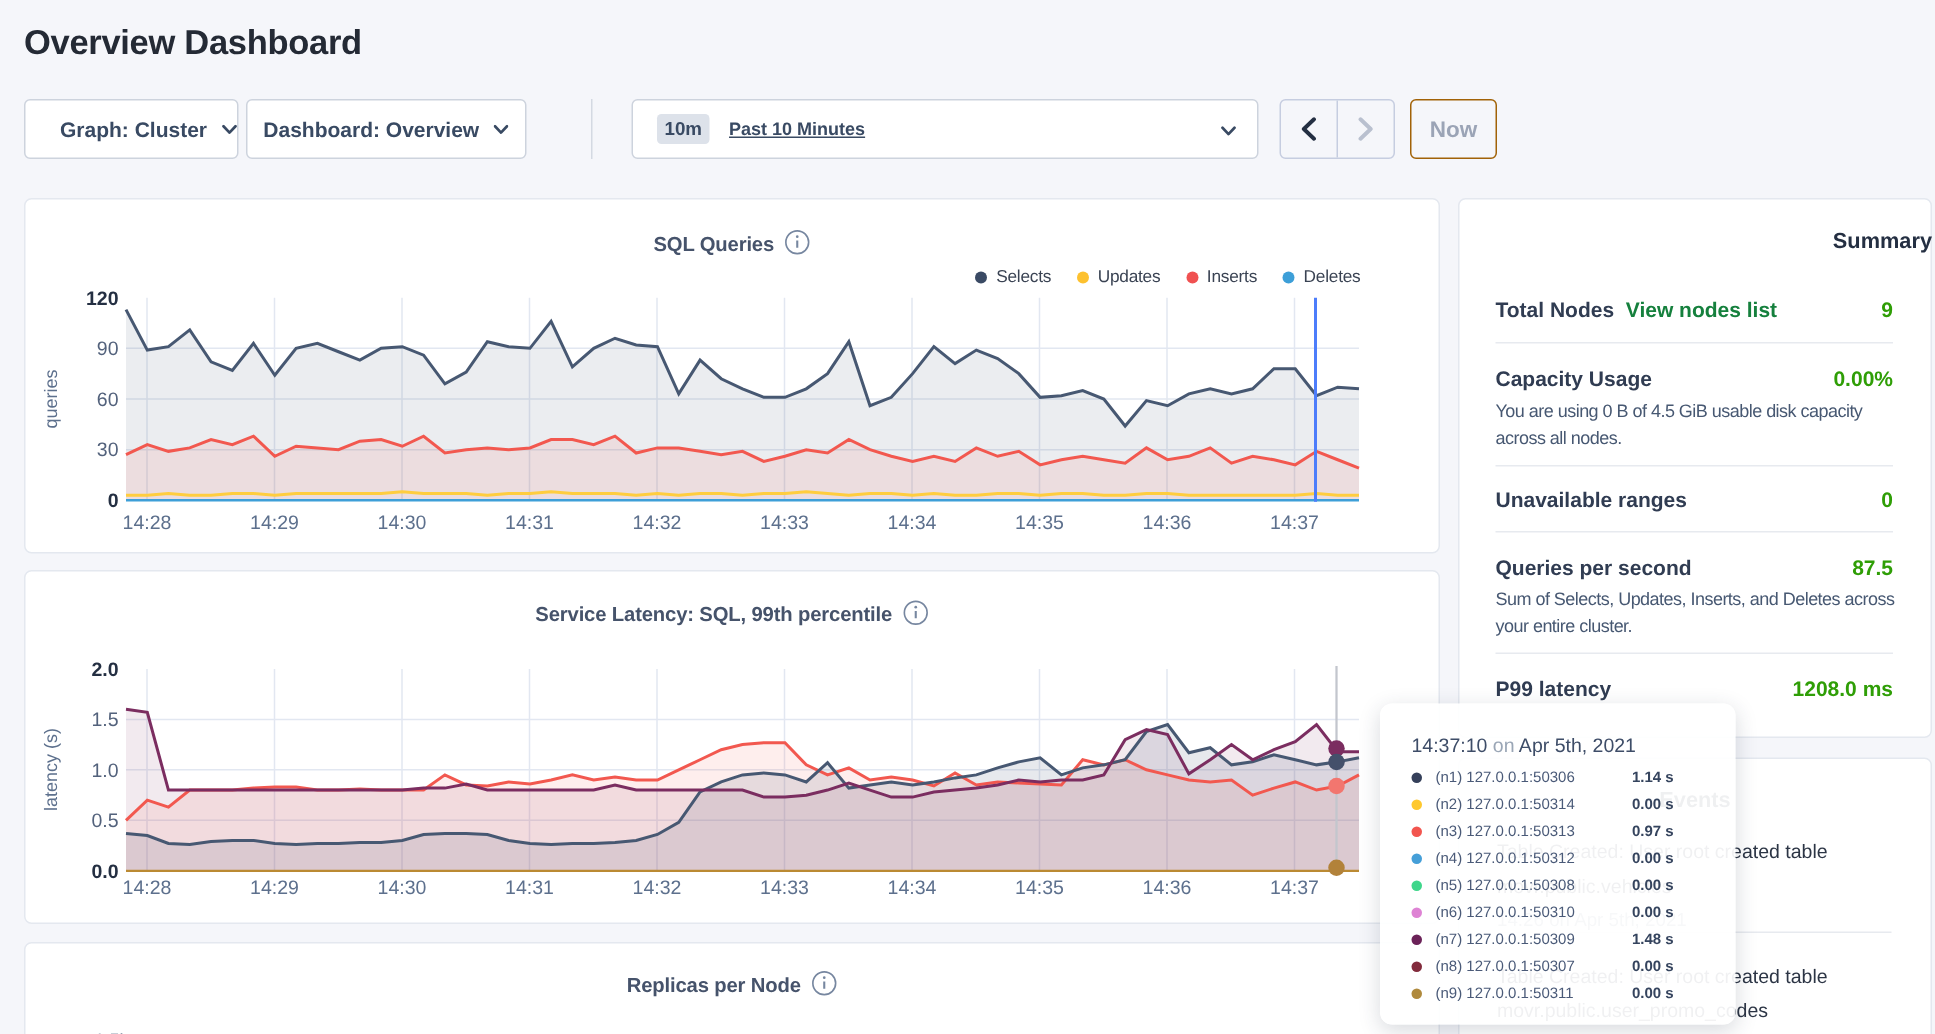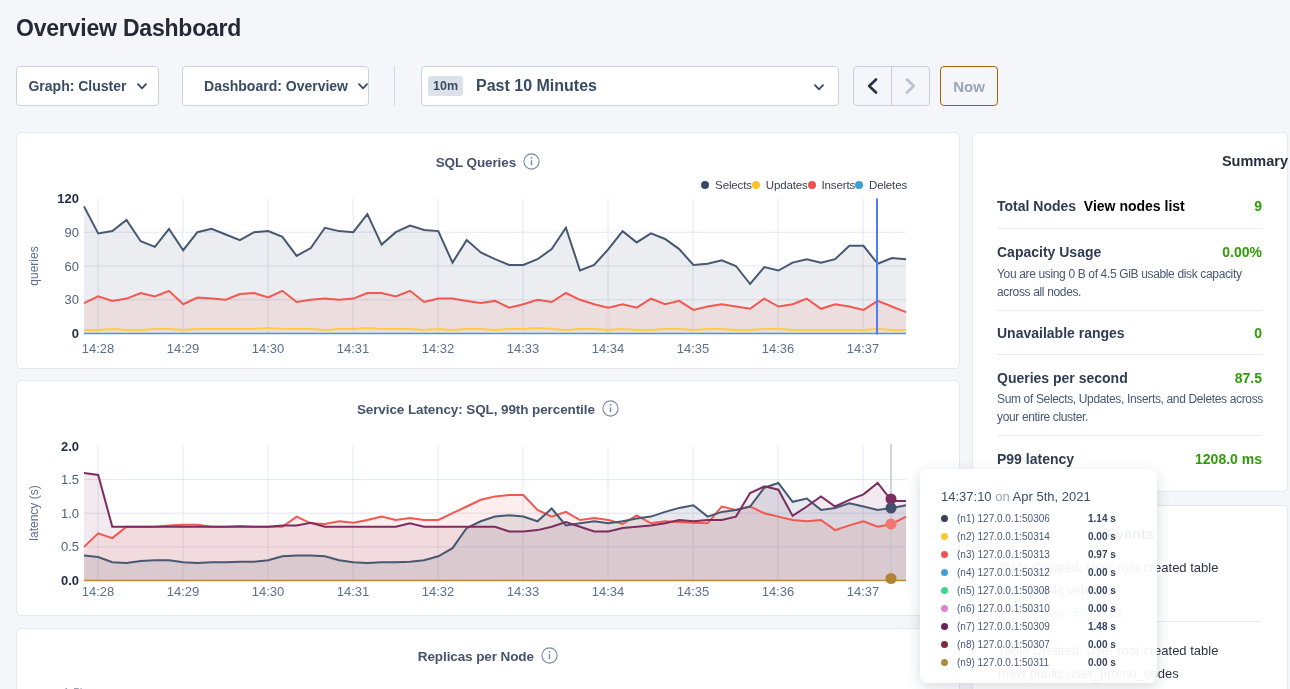--- a/index.html
+++ b/index.html
@@ -5,21 +5,21 @@
 * { margin:0; padding:0; box-sizing:border-box; }
 html,body { width:1290px; height:689px; overflow:hidden; background:#f5f6fa;
   font-family:"Liberation Sans", sans-serif; }
 .abs { position:absolute; }
 h1 { position:absolute; left:16px; top:15px; font-size:23px; font-weight:700; color:#242a35; letter-spacing:-0.2px; }
 .box { position:absolute; top:66px; height:40px; background:#fff; border:1px solid #cdd3dd;
   border-radius:4px; display:flex; align-items:center; color:#394a63; font-weight:700; font-size:14px; }
 .vsep { position:absolute; left:394px; top:66px; height:40px; width:1px; background:#d4d9e2; }
 .panel { position:absolute; background:#fff; border:1px solid #e4e8ef; border-radius:5px; }
 .ctitle { position:absolute; width:100%; text-align:center; font-size:13.5px; letter-spacing:-0.1px; font-weight:700; color:#46536b; }
-.legend { position:absolute; right:52px; top:46px; display:flex; font-size:11.5px; letter-spacing:-0.15px; color:#3a4353;align-items:flex-end; }
+.legend { position:absolute; right:52px; top:46px; display:flex; gap:17px; font-size:11.5px; letter-spacing:-0.15px; color:#3a4353;align-items:flex-end; }
 .legend .it { display:flex; align-items:center; gap:6px; }
 .ldot { width:8px; height:8px; border-radius:50%; display:inline-block; }
 .srow { position:absolute; left:25px; right:26px; display:flex; justify-content:space-between;
   font-size:14px; font-weight:700; color:#303c52; }
 .sgreen { color:#2f9e06; }
 .sdesc { position:absolute; left:25px; font-size:12px; letter-spacing:-0.35px; color:#475872; line-height:18px; font-weight:400; white-space:nowrap; }
 .sdiv { position:absolute; left:25px; right:26px; height:1px; background:#e7eaef; }
 .tooltip { position:absolute; left:920px; top:469px; width:237px; height:214px;
   background:rgba(255,255,255,0.93); border-radius:8px; box-shadow:0 4px 14px rgba(40,50,70,0.18);
   z-index:40; }
@@ -28,30 +28,30 @@
 .trow { display:flex; align-items:center; height:18px; font-size:10px; color:#4a5a78; white-space:nowrap; }
 .tdot { width:7px; height:7px; border-radius:50%; margin-left:21px; margin-right:9px; flex:none; }
 .taddr { width:131px; white-space:nowrap; }
 .tval { font-weight:700; color:#35445e; }
 .ev { font-size:13px; color:#2c3545; line-height:23px; white-space:nowrap; }
 </style>
 </head>
 <body>
 <h1>Overview Dashboard</h1>
 
-<div class="box" style="left:16px;width:143px;justify-content:center;gap:10px;">Graph: Cluster <svg width="10" height="7" viewBox="0 0 10 7">
+<div class="box" style="left:16px;width:143px;justify-content:flex-end;gap:10px;">Graph: Cluster <svg width="10" height="7" viewBox="0 0 10 7">
       <path d="M1 1.2 L5 5.4 L9 1.2" fill="none" stroke="#394a63" stroke-width="1.8" stroke-linecap="round" stroke-linejoin="round"></path>
     </svg></div>
-<div class="box" style="left:182px;width:187px;justify-content:flex-end;gap:10px;">Dashboard: Overview <svg width="10" height="7" viewBox="0 0 10 7">
+<div class="box" style="left:164px;width:187px;justify-content:center;gap:10px;">Dashboard: Overview <svg width="10" height="7" viewBox="0 0 10 7">
       <path d="M1 1.2 L5 5.4 L9 1.2" fill="none" stroke="#394a63" stroke-width="1.8" stroke-linecap="round" stroke-linejoin="round"></path>
     </svg></div>
 <div class="vsep"></div>
-<div class="box" style="left:421px;width:418px;padding-left:6px;">
+<div class="box" style="left:421px;width:418px;padding-left:16px;">
   <span style="background:#dde2ea;border-radius:3px;font-size:12.5px;color:#394a63;padding:3px 5px;font-weight:700;">10m</span>
-  <span style="margin-left:13px;font-size:16px;">Past 10 Minutes</span>
+  <span style="margin-left:13px;font-size:12px;text-decoration:underline;">Past 10 Minutes</span>
   <span style="margin-left:auto;margin-right:14px;"><svg width="10" height="7" viewBox="0 0 10 7">
         <path d="M1 1.2 L5 5.4 L9 1.2" fill="none" stroke="#394a63" stroke-width="1.8" stroke-linecap="round" stroke-linejoin="round"></path>
       </svg></span>
 </div>
 <div class="abs" style="left:853px;top:66px;width:77px;height:40px;border:1px solid #c6cde0;border-radius:4px;display:flex;">
   <div style="flex:1;display:flex;align-items:center;justify-content:center;border-right:1px solid #c6cde0;">
     <svg width="11" height="16" viewBox="0 0 11 16">
         <path d="M9 1.5 L2.2 8 L9 14.5" fill="none" stroke="#242f42" stroke-width="2.6" stroke-linecap="round" stroke-linejoin="round"></path>
       </svg>
   </div>
@@ -173,21 +173,21 @@
         <circle cx="8.5" cy="4.8" r="0.9" fill="#7787a0"></circle>
       </svg></div>
 </div>
 
 <div class="panel" style="left:972px;top:132px;width:316px;height:360px;">
   <div style="position:absolute;top:153px;width:100%;text-align:center;font-size:14px;font-weight:700;color:#242f42;"></div>
 </div>
 <div class="abs" style="left:972px;top:132px;width:316px;z-index:2;">
   <div style="position:absolute;top:21px;width:100%;text-align:right;font-size:14.5px;font-weight:700;color:#242f42;">Summary</div>
   <div class="srow" style="top:66px;">
-      <span>Total Nodes&nbsp;&nbsp;<a style="color:#000000;">View nodes list</a></span>
+      <span>Total Nodes&nbsp;&nbsp;<a style="color:#15803d;">View nodes list</a></span>
       <span class="sgreen">9</span>
     </div>
   <div class="sdiv" style="top:96px;"></div>
   <div class="srow" style="top:112px;">
       <span>Capacity Usage</span>
       <span class="sgreen">0.00%</span>
     </div>
   <div class="sdesc" style="top:133px;">You are using 0 B of 4.5 GiB usable disk capacity<br>across all nodes.</div>
   <div class="sdiv" style="top:178px;"></div>
   <div class="srow" style="top:193px;">

